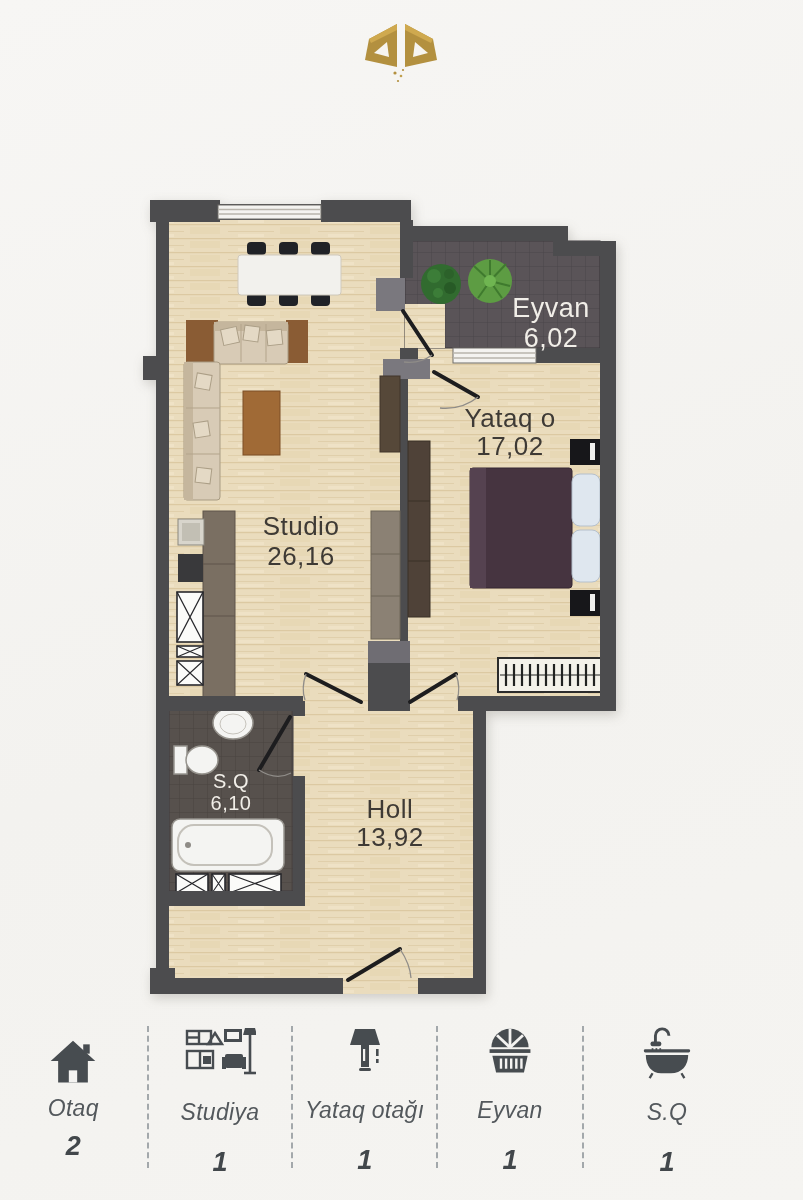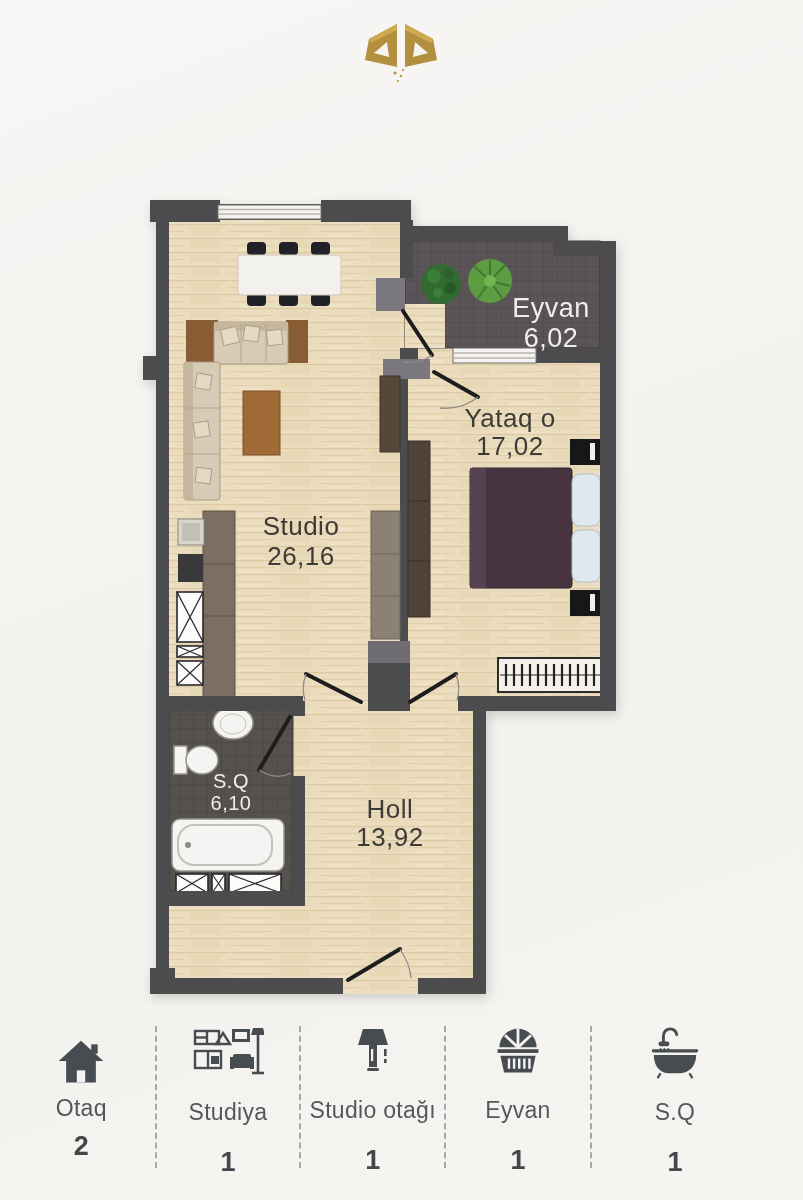--- a/index.html
+++ b/index.html
@@ -20,21 +20,21 @@
   .fixture{fill:#f4f4f2;stroke:#97948e;stroke-width:1.5;}
   .xbox{fill:#fbfbf9;stroke:#28282c;stroke-width:1.6;}
   .sofa{fill:#d8cbb6;stroke:#a89b83;stroke-width:1;}
   .sofa-band{fill:#c5b69d;}
   .pillow{fill:#e4d9c5;stroke:#ab9e86;stroke-width:1;}
   .t-dark{fill:var(--c-label_dark,#3e3a35);font-size:26px;}
   .t-light{fill:var(--c-label_light,#f1eee8);font-size:27px;}
   .t-sm{fill:var(--c-label_light,#f1eee8);font-size:20px;}
   text{font-family:"Liberation Sans",sans-serif;letter-spacing:.5px;}
   
-  .legend{position:absolute;left:8px;top:1026px;width:750px;height:142px;display:flex;}
+  .legend{position:absolute;left:0;top:1026px;width:750px;height:142px;display:flex;font-style:italic;}
   .legend-item{display:flex;flex-direction:column;align-items:center;justify-content:flex-start;box-sizing:border-box;}
   .legend-item:nth-child(1){width:157px;}
   .legend-item:nth-child(2){width:155px;}
   .legend-item:nth-child(3){width:155px;}
   .legend-item:nth-child(4){width:156px;}
   .legend-item:nth-child(5){width:180px;}
   .legend-item + .legend-item{border-left:2px dashed #a3a8ab;gap:12px;}
   .legend-icon{height:62px;display:flex;align-items:flex-end;justify-content:center;color:var(--c-legend_icon,#474c50);}
   .legend-label{margin-top:7px;font-size:23px;color:#53585c;letter-spacing:.3px;}
   .legend-count{margin-top:9px;font-size:27px;font-weight:bold;color:#42474b;}
@@ -325,21 +325,21 @@
       <div class="legend-icon">
         <svg width="48" height="52" viewBox="0 0 48 52">
           <path d="M14 3 H34 L39 19 H9 Z" fill="currentColor"></path>
           <rect x="20" y="19" width="8" height="22" fill="currentColor"></rect>
           <rect x="22" y="23" width="2.2" height="12" fill="#f4f3f1"></rect>
           <rect x="35" y="23" width="2.6" height="7" fill="currentColor"></rect>
           <rect x="35" y="33" width="2.6" height="4" fill="currentColor"></rect>
           <rect x="18" y="42" width="12" height="3" rx="1.5" fill="currentColor"></rect>
         </svg>
       </div>
-      <div class="legend-label">Studio otağı</div>
+      <div class="legend-label">Yataq otağı</div>
       <div class="legend-count">1</div>
     </div>
 
     <div class="legend-item">
       <div class="legend-icon">
         <svg width="52" height="52" viewBox="0 0 56 56">
           <path d="M8 23 A20 20 0 0 1 48 23 Z" fill="currentColor"></path>
           <g stroke="#f4f3f1" stroke-width="3">
             <line x1="28" y1="23" x2="28" y2="3"></line>
             <line x1="28" y1="23" x2="14" y2="10"></line>

